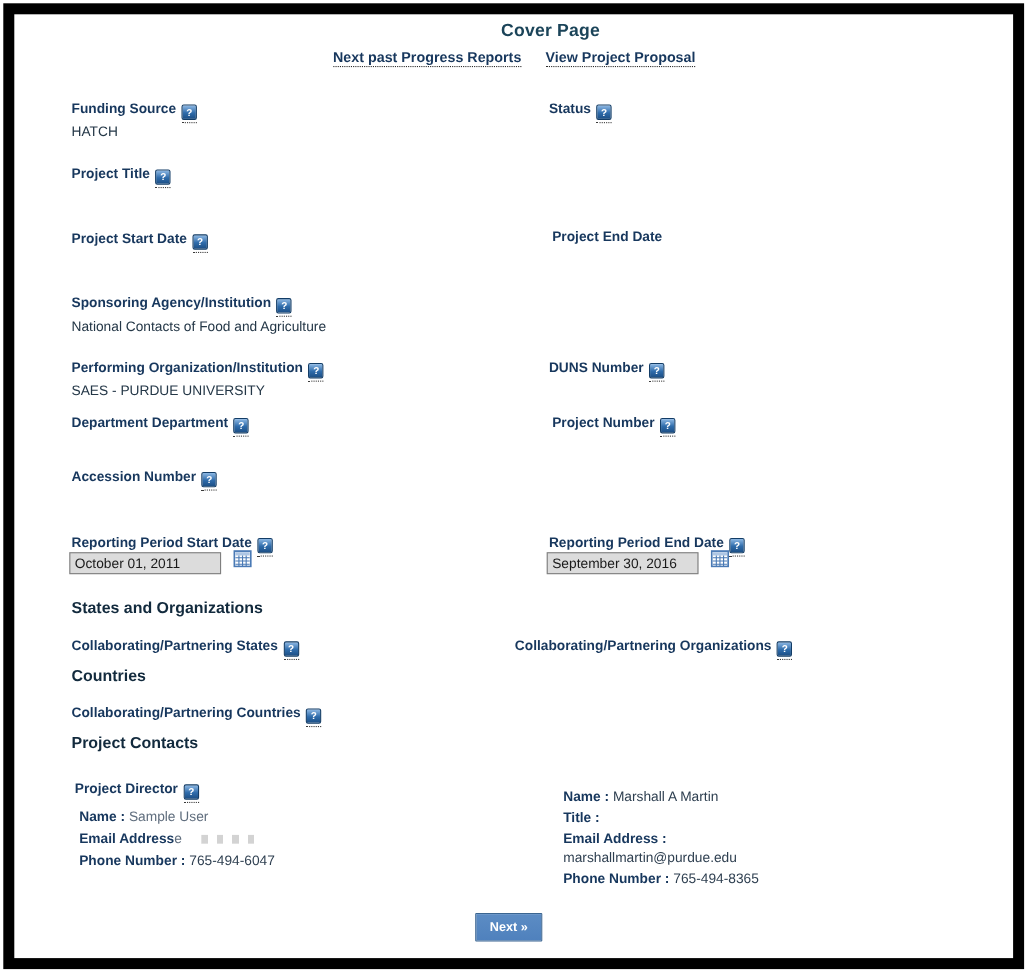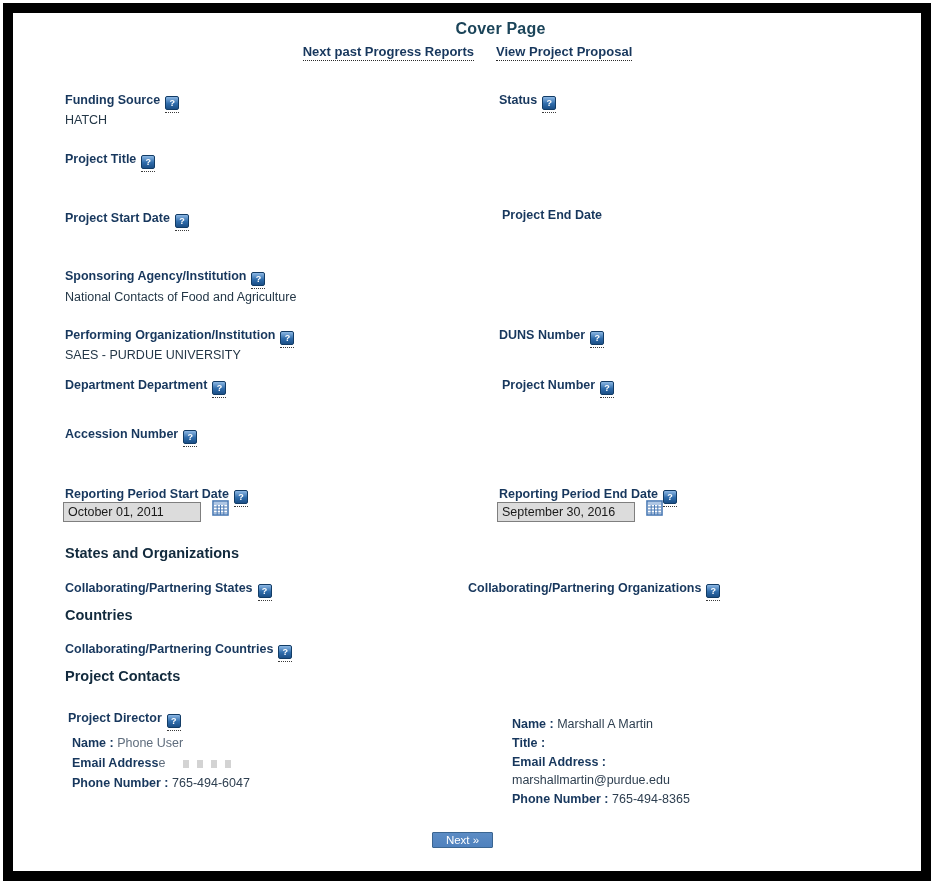--- a/index.html
+++ b/index.html
@@ -53,23 +53,23 @@
   .cline{font-size:12.5px;color:#2e3f50;white-space:nowrap;}
   .cline b{color:#17375d;}
   .soft{color:#5f6d7d;}
   .smudge{
     display:inline-block;width:52px;height:8px;margin-left:18px;
     background:
       repeating-linear-gradient(90deg,#c9c9c9 0 6px,transparent 6px 14px);
     filter:blur(.6px);opacity:.8;vertical-align:middle;
   }
   .next-btn{
-    width:61px;height:16px;background:linear-gradient(180deg,#5c8cc4,#4f81bd);
+    width:61px;height:26px;background:linear-gradient(180deg,#5c8cc4,#4f81bd);
     border:1px solid #3a6591;color:#fff;font-family:"Liberation Sans",sans-serif;
-    font-size:11.5px;font-weight:normal;cursor:pointer;border-radius:1px;
+    font-size:11.5px;font-weight:bold;cursor:pointer;border-radius:1px;
   }
 </style>
 </head>
 <body>
 
 <div class="frame"></div>
 
 <div class="abs page-title">Cover Page</div>
 
 <div class="abs links-row">
@@ -159,21 +159,21 @@
 </div>
 
 <div class="abs sect" style="left:65px;top:668px;">Project Contacts</div>
 
 <div class="abs" style="left:68px;top:708px;">
   <div>
     <span class="contact-h">Project Director</span><span class="helpwrap"><span class="help">?</span></span>
   </div>
   <div class="cline" style="margin:5px 0 0 4px;">
     <b>Name :</b>
-    <span class="soft">Phone User</span>
+    <span class="soft">Sample User</span>
   </div>
   <div class="cline" style="margin:6px 0 0 4px;">
     <b>Email Address</b><span class="soft">e</span><span class="smudge"></span>
   </div>
   <div class="cline" style="margin:6px 0 0 4px;">
     <b>Phone Number :</b>
     <span>765-494-6047</span>
   </div>
 </div>
 

